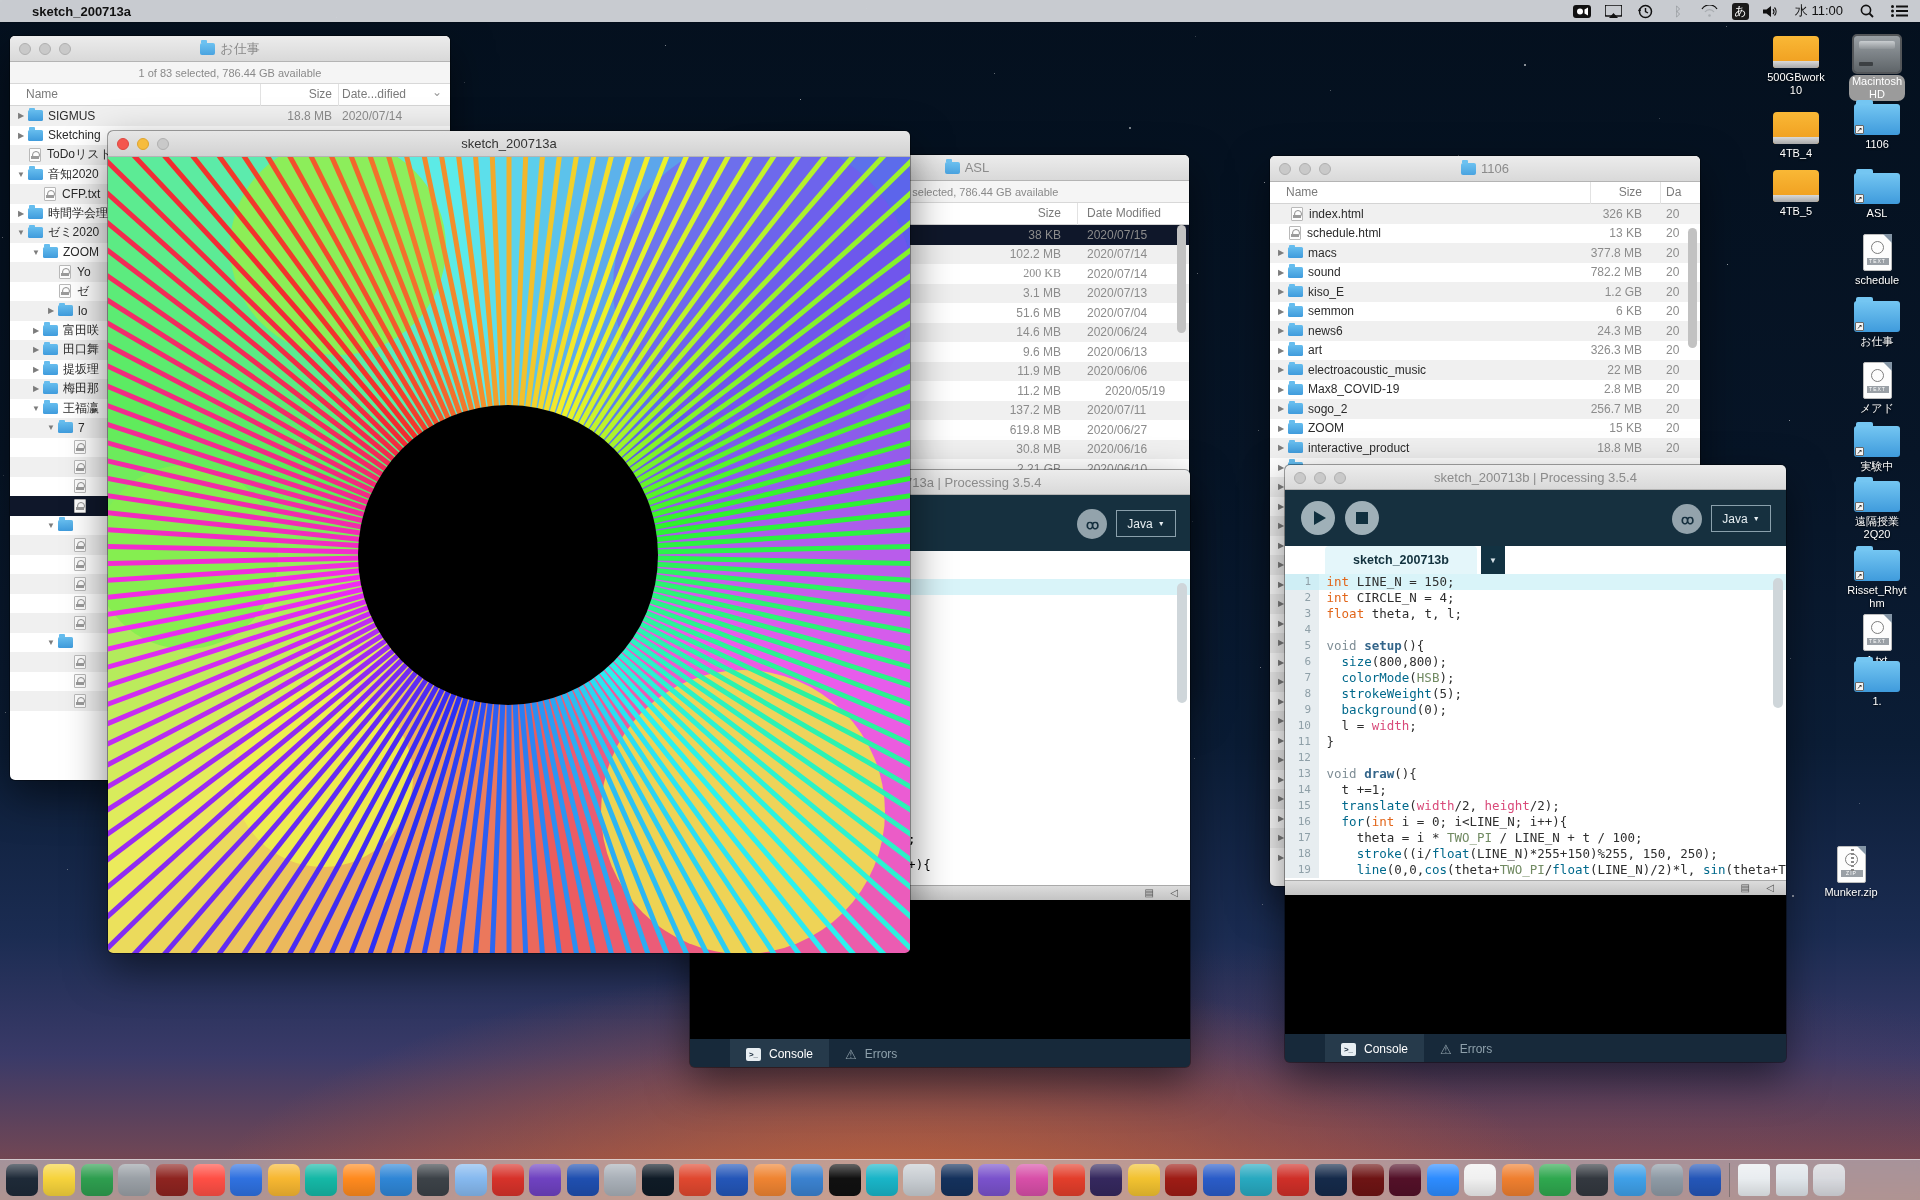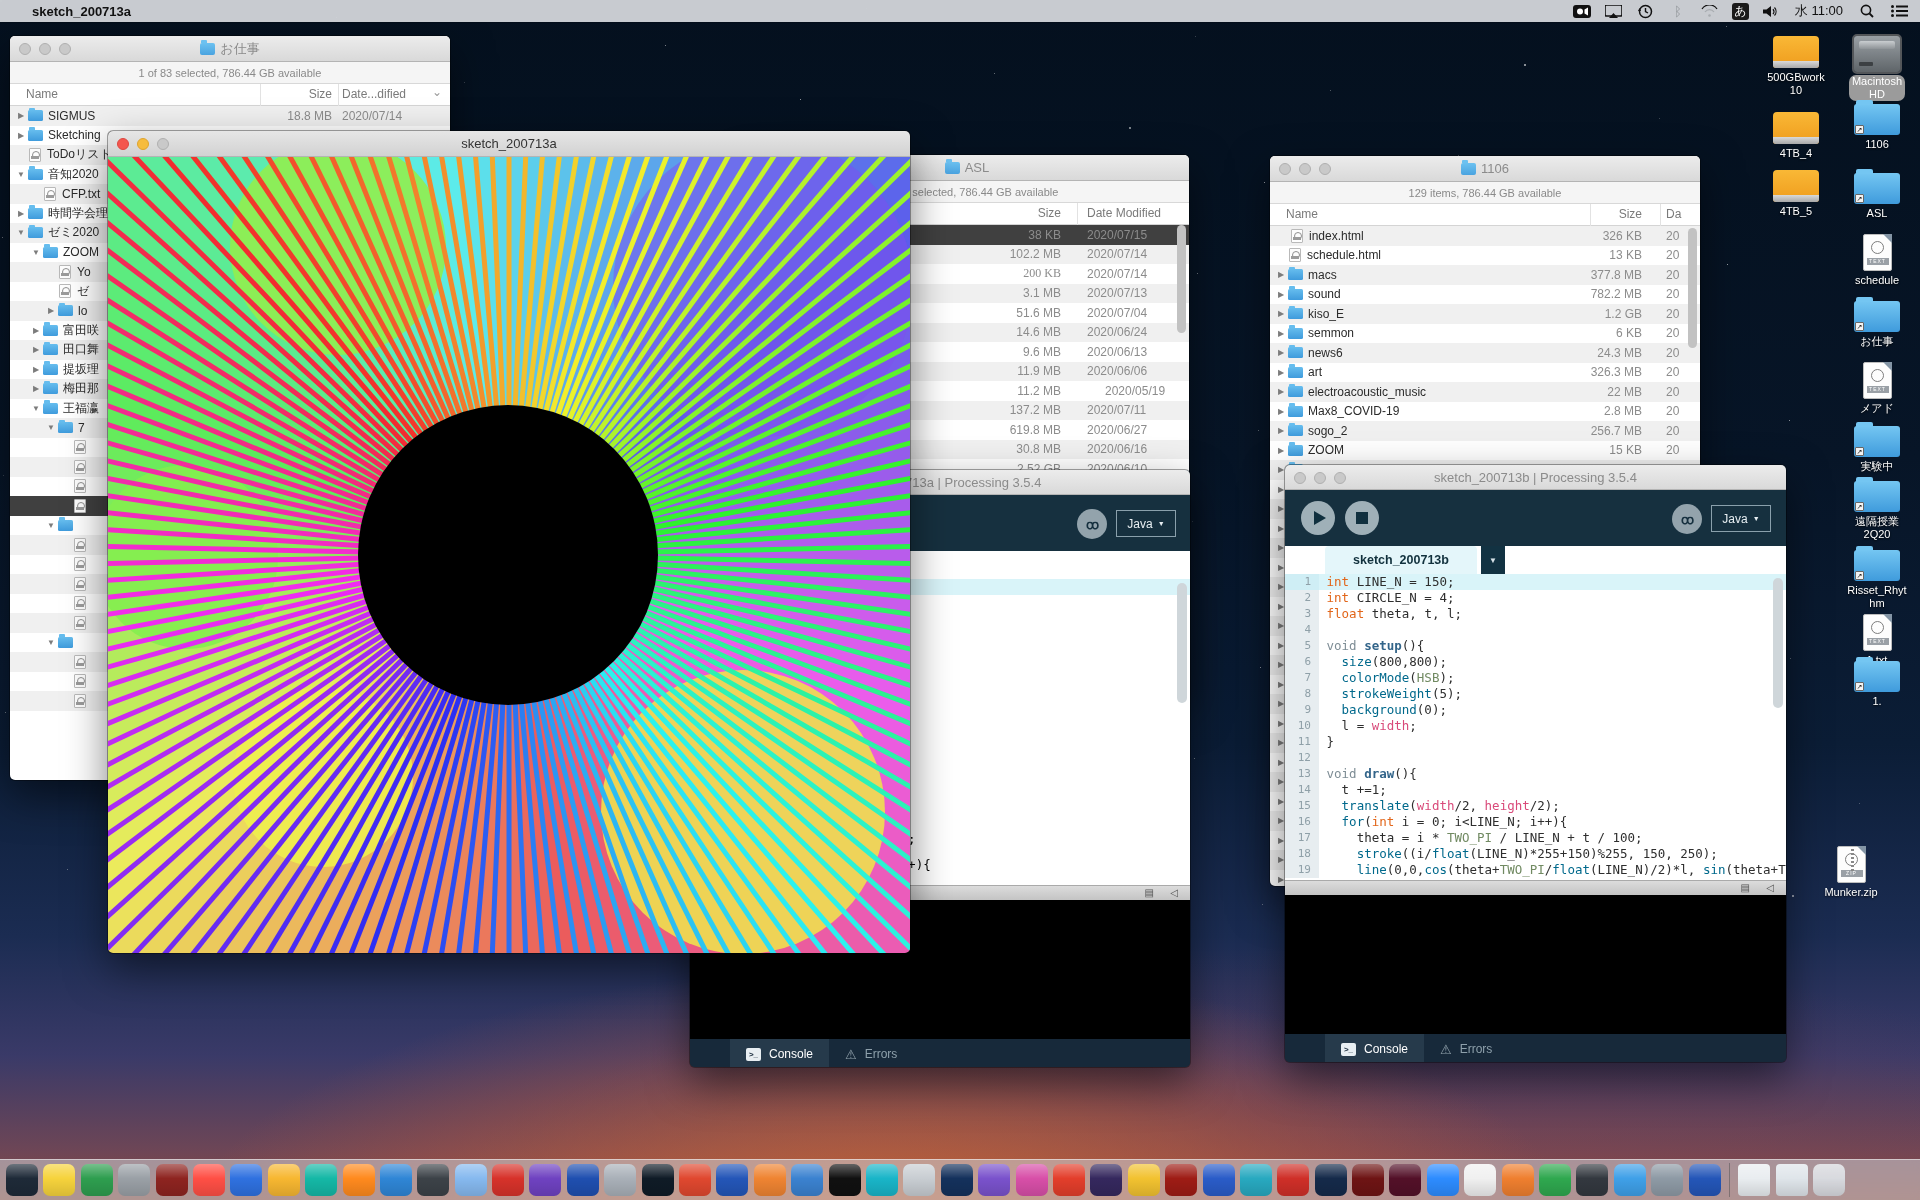--- a/index.html
+++ b/index.html
@@ -32,21 +32,21 @@
   .light { width:12px; height:12px; border-radius:50%; background:#c9c9c9; border:1px solid #b0b0b0; }
   .light.red { background:#f4564e; border-color:#dd4840; }
   .light.yellow { background:#f6bc3e; border-color:#dfa42f; }
   .tfold { display:inline-block; width:15px; height:12px; background:linear-gradient(#6cc1f0,#4aa3e0); border-radius:2px; position:relative; margin-right:5px; }
   .tfold::before { content:""; position:absolute; left:1px; top:-3px; width:6px; height:3px; background:#6cc1f0; border-radius:1px 1px 0 0; }
   .statusbar { height:22px; background:#f5f5f5; border-bottom:1px solid #d8d8d8; display:flex; align-items:center; justify-content:center;
     font-size:11px; color:#8a8a8a; }
   .colheader { position:relative; height:22px; background:#fff; border-bottom:1px solid #d4d4d4; font-size:12px; color:#7a7a7a; }
   .frow { position:relative; height:19.5px; display:flex; align-items:center; font-size:12px; color:#2b2b2b; white-space:nowrap; }
   .frow.alt { background:#f0f0f0; }
-  .frow.sel { background:#404040; }
+  .frow.sel { background:#0f172a; }
   .arr { display:inline-block; width:10px; font-size:8px; color:#7c7c7c; text-align:center; flex:none; }
   .mini-folder { display:inline-block; width:15px; height:11px; background:linear-gradient(#66bdee,#3f9bdc); border-radius:1.5px; position:relative; margin:0 5px 0 2px; flex:none; }
   .mini-folder::before { content:""; position:absolute; left:1px; top:-2.5px; width:6px; height:2.5px; background:#66bdee; border-radius:1px 1px 0 0; }
   .mini-file { display:inline-block; width:12px; height:14px; background:#fdfdfd; border:1px solid #b9b9b9; border-radius:1px; position:relative; margin:0 6px 0 3px; flex:none; }
   .mini-file::before { content:""; position:absolute; left:2px; top:2px; width:6px; height:6px; border:1px solid #8f8f8f; border-radius:50%; }
   .mini-file::after { content:""; position:absolute; left:1px; bottom:2px; width:8px; height:3px; background:#9b9b9b; }
   .sizecell,.datecell { position:absolute; color:#8c8c8c; }
   .sizecell { text-align:right; }
   .scrollthumb { position:absolute; width:9px; border-radius:5px; background:#c2c2c2; }
 
@@ -532,38 +532,37 @@
       </div>
       <div class="frow">
         <span class="sizecell" style="right: 128px; width: 90px;">619.8 MB</span>
         <span class="datecell" style="left: 342px;">2020/06/27</span>
       </div>
       <div class="frow alt">
         <span class="sizecell" style="right: 128px; width: 90px;">30.8 MB</span>
         <span class="datecell" style="left: 342px;">2020/06/16</span>
       </div>
       <div class="frow">
-        <span class="sizecell" style="right: 128px; width: 90px;">2.52 GB</span>
+        <span class="sizecell" style="right: 128px; width: 90px;">2.21 GB</span>
         <span class="datecell" style="left: 342px;">2020/06/10</span>
       </div>
     </div>
   <div class="scrollthumb" style="right:3px;top:70px;height:108px;"></div>
 </div>
 
 <div class="window" style="left:1270px;top:156px;width:430px;height:730px;">
   <div class="titlebar">
     <div class="lights">
       <span class="light"></span>
       <span class="light"></span>
       <span class="light"></span>
     </div>
     <span class="tfold"></span>
     <span>1106</span>
   </div>
-  <div class="statusbar">129 items, 786.44 GB available</div>
   <div class="colheader">
     <span style="position:absolute;left:16px;top:3px;">Name</span>
     <span style="position:absolute;right:58px;top:3px;">Size</span>
     <span style="position:absolute;left:396px;top:3px;">Da</span>
     <span style="position:absolute;left:320px;top:0;width:1px;height:22px;background:#e2e2e2;"></span>
     <span style="position:absolute;left:390px;top:0;width:1px;height:22px;background:#e2e2e2;"></span>
   </div>
   <div id="f1106-rows">
       <div class="frow alt" style="padding-left: 8px;">
         <span class="arr"></span>

